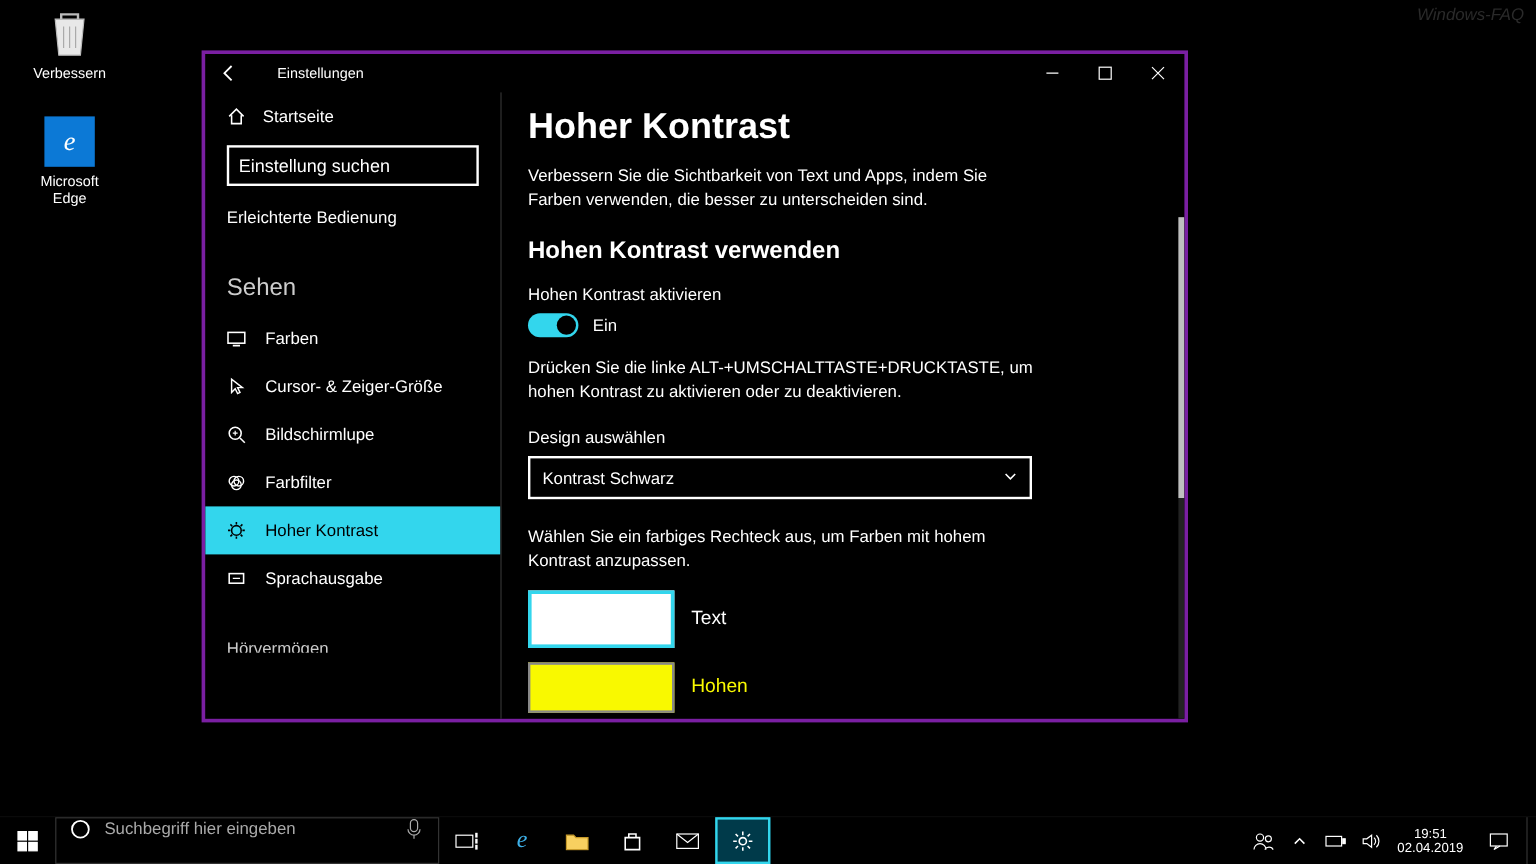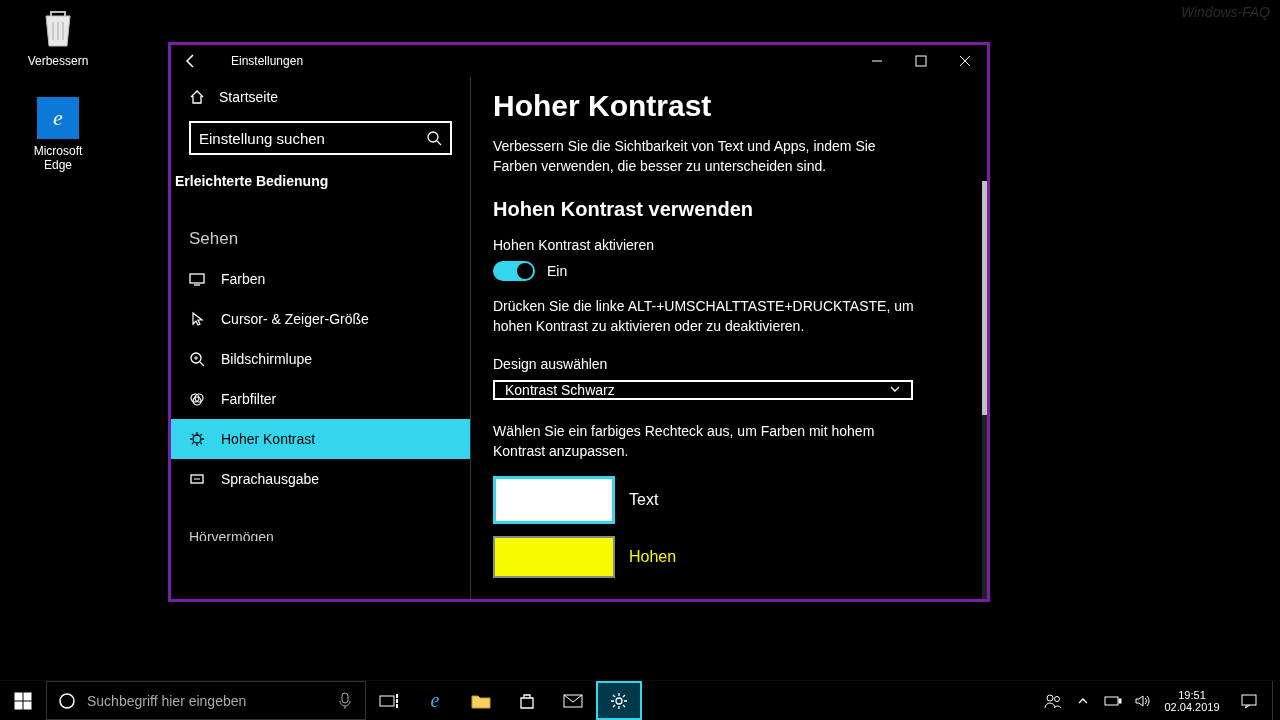--- a/index.html
+++ b/index.html
@@ -19,68 +19,68 @@
 .window { position:absolute; left:168px; top:42px; width:822px; height:560px; background:#000; border:3px solid #7a1fa2; }
 .titlebar { height:32px; display:flex; align-items:center; }
 .back-btn { width:40px; height:32px; display:flex; align-items:center; justify-content:center; cursor:pointer; }
 .back-btn svg { stroke:#fff; }
 .title { font-size:12px; padding-left:20px; }
 .win-controls { margin-left:auto; display:flex; }
 .win-btn { width:44px; height:32px; display:flex; align-items:center; justify-content:center; cursor:pointer; font-size:12px; }
 .win-btn svg { stroke:#fff; }
 
 .body { display:flex; height:calc(100% - 32px); }
-.sidebar { width:300px; border-right:1px solid #333; display:flex; flex-direction:column; overflow:hidden; }
+.sidebar { width:247px; border-right:1px solid #333; display:flex; flex-direction:column; overflow:hidden; }
 .home { display:flex; align-items:center; gap:14px; padding:12px 18px; cursor:pointer; font-size:14px; }
 .home svg { stroke:#fff; fill:none; }
 
 .search { margin:4px 18px 14px; border:2px solid #fff; height:34px; display:flex; align-items:center; padding:0 8px; }
 .search input { flex:1; background:transparent; border:none; color:#fff; font-size:15px; outline:none; }
 .search input::placeholder { color:#fff; }
 .search svg { stroke:#fff; fill:none; }
 
-.category { font-size:14px; font-weight:700; padding:4px 4px 10px; }
-.section-head { font-size:17px; color:#ccc; padding:30px 18px 10px; }
+.category { font-size:14px; font-weight:400; padding:4px 18px 10px; }
+.section-head { font-size:20px; color:#ccc; padding:30px 18px 10px; }
 
 .nav-item { display:flex; align-items:center; gap:16px; padding:12px 18px; cursor:pointer; font-size:14px; }
 .nav-item svg { stroke:#fff; fill:none; }
 .nav-item.active { background:#33d6ed; color:#000; }
 .nav-item.active svg { stroke:#000; }
 .cutoff { padding:12px 18px; font-size:14px; color:#ccc; }
 
 
 .content { flex:1; padding:12px 22px 0; position:relative; overflow:hidden; }
 .content h1 { font-size:30px; font-weight:600; margin-bottom:14px; }
 .content .desc { font-size:14px; line-height:1.4; margin-bottom:22px; max-width:420px; }
 .content h2 { font-size:20px; font-weight:600; margin-bottom:16px; }
 .label { font-size:14px; margin-bottom:8px; }
 .toggle-row { display:flex; align-items:center; gap:12px; margin-bottom:16px; }
 .toggle { width:42px; height:20px; border-radius:10px; background:#33d6ed; position:relative; cursor:pointer; }
 .toggle .knob { position:absolute; right:2px; top:2px; width:16px; height:16px; border-radius:50%; background:#000; }
 .toggle-state { font-size:14px; }
 .hint { font-size:14px; line-height:1.4; margin-bottom:20px; max-width:430px; }
 
-.select { width:420px; height:20px; border:2px solid #fff; display:flex; align-items:center; padding:0 10px; cursor:pointer; margin-bottom:22px; font-size:14px; }
+.select { width:420px; height:36px; border:2px solid #fff; display:flex; align-items:center; padding:0 10px; cursor:pointer; margin-bottom:22px; font-size:14px; }
 .select .chev { margin-left:auto; }
 
 .colorhint { font-size:14px; line-height:1.4; margin-bottom:14px; max-width:430px; }
 .color-row { display:flex; align-items:center; gap:14px; margin-bottom:12px;text-align:right; }
 .swatch { width:122px; height:48px; cursor:pointer; }
 .sw-text { background:#fff; border:3px solid #33d6ed; }
 .sw-links { background:#f9f900; border:2px solid #888; height:42px; }
 
 .scrollbar { position:absolute; right:0; top:104px; bottom:0; width:5px; background:#222; }
 .thumb { position:absolute; top:0; height:56%; width:100%; background:#bfbfbf; }
 
 
 .taskbar { position:absolute; left:0; bottom:0; width:100%; height:40px; background:#000; border-top:1px solid #0a0a0a; display:flex; align-items:stretch; }
 .tb-btn { width:46px; display:flex; align-items:center; justify-content:center; cursor:pointer; }
 .tb-btn svg { stroke:#fff; fill:none; }
 .start { width:46px; }
-.cortana { flex:0 0 320px; display:flex; align-items:center; border:1px solid #333; margin-left:0; }
+.cortana { flex:0 0 320px; display:flex; align-items:flex-start; border:1px solid #333; margin-left:0; }
 .cortana .circ { width:40px; display:flex; align-items:center; justify-content:center; }
 .cortana input { flex:1; background:transparent; border:none; color:#aaa; font-size:14px; outline:none; }
 .cortana input::placeholder { color:#aaa; }
 .mic { width:40px; display:flex; align-items:center; justify-content:center; }
 .taskview { width:46px; display:flex; align-items:center; justify-content:center; cursor:pointer; }
 .taskbar .app { width:46px; display:flex; align-items:center; justify-content:center; cursor:pointer; }
 .taskbar .app.active { background:#003a4a; border:2px solid #33d6ed; }
 .tray { margin-left:auto; display:flex; align-items:stretch; }
 .tray .tb-btn { width:30px; }
 .clock { width:68px; display:flex; flex-direction:column; align-items:center; justify-content:center; font-size:11px; cursor:pointer; }

